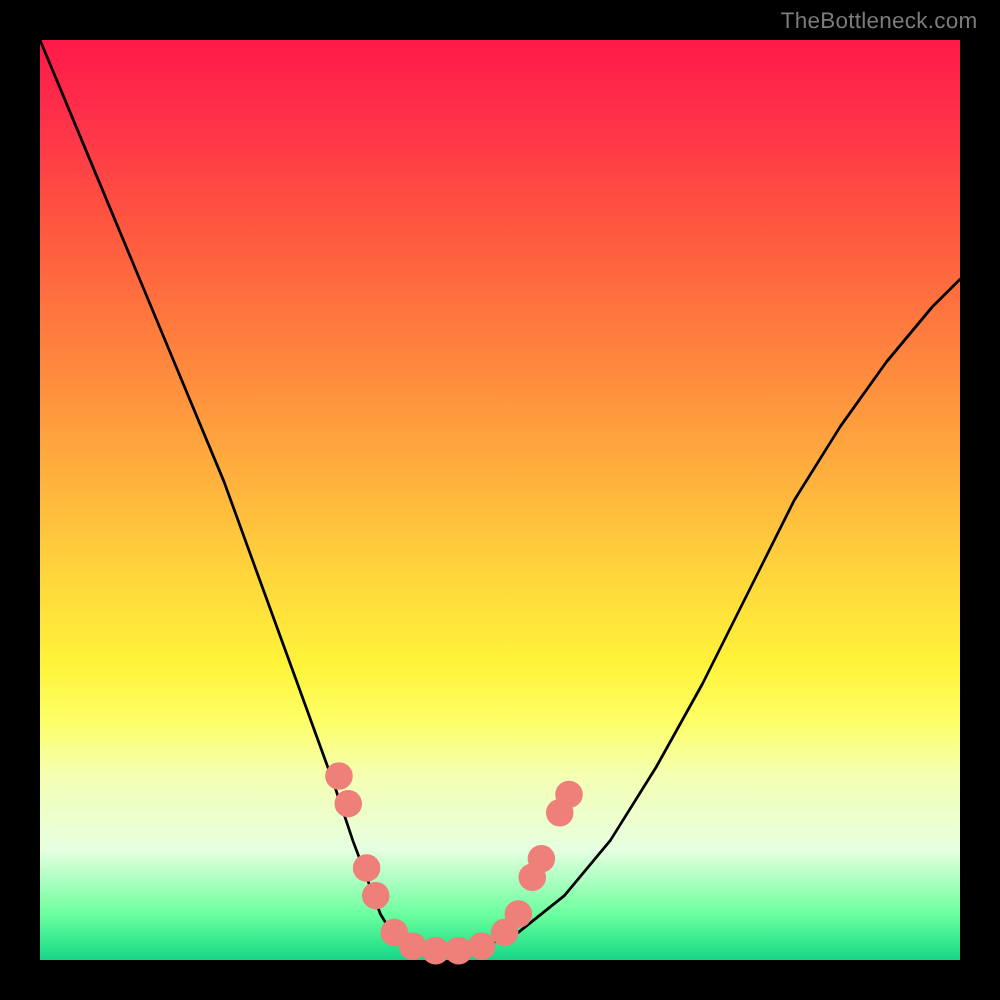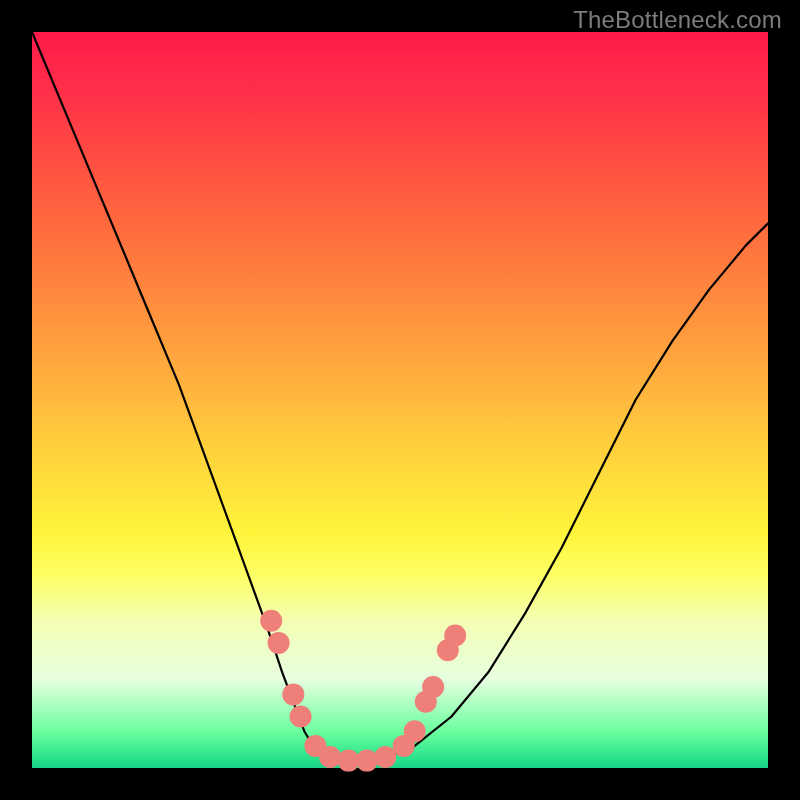--- a/index.html
+++ b/index.html
@@ -30,21 +30,21 @@
       #e6ffe0 88%,
       #6cff9e 95%,
       #24e08a 99%,
       #1bd186 100%);
   }
   .watermark {
     position: absolute;
     top: 6px;
     right: 18px;
     color: #7c7c7c;
-    font-size: 24px;
+    font-size: 18px;
     font-weight: 500;
     letter-spacing: 0.2px;
   }
   svg.chart {
     position: absolute;
     left: 0;
     top: 0;
     width: 800px;
     height: 800px;
     pointer-events: none;

